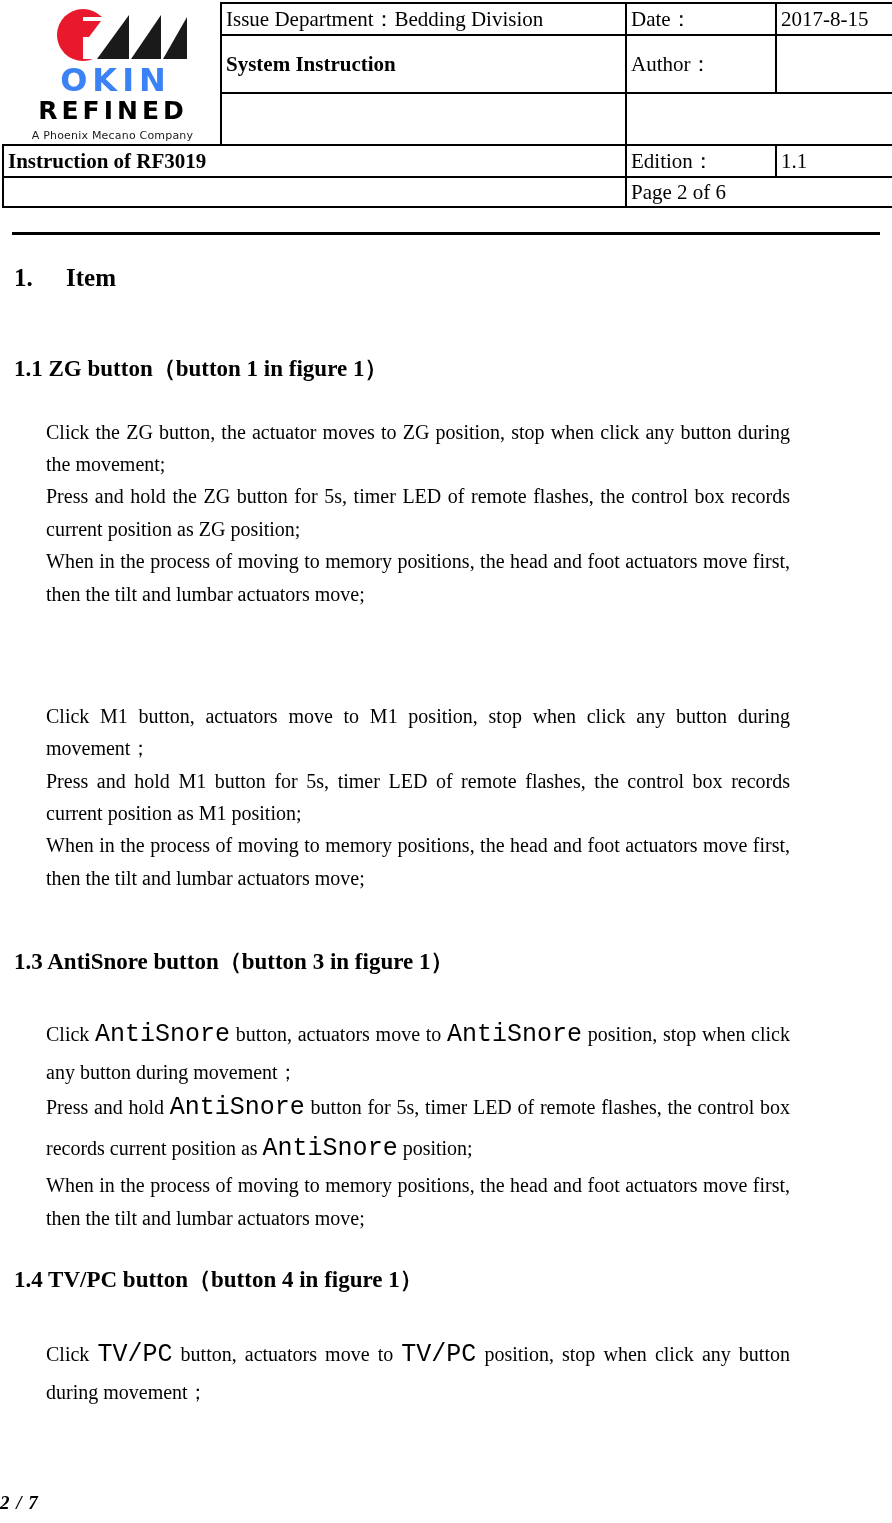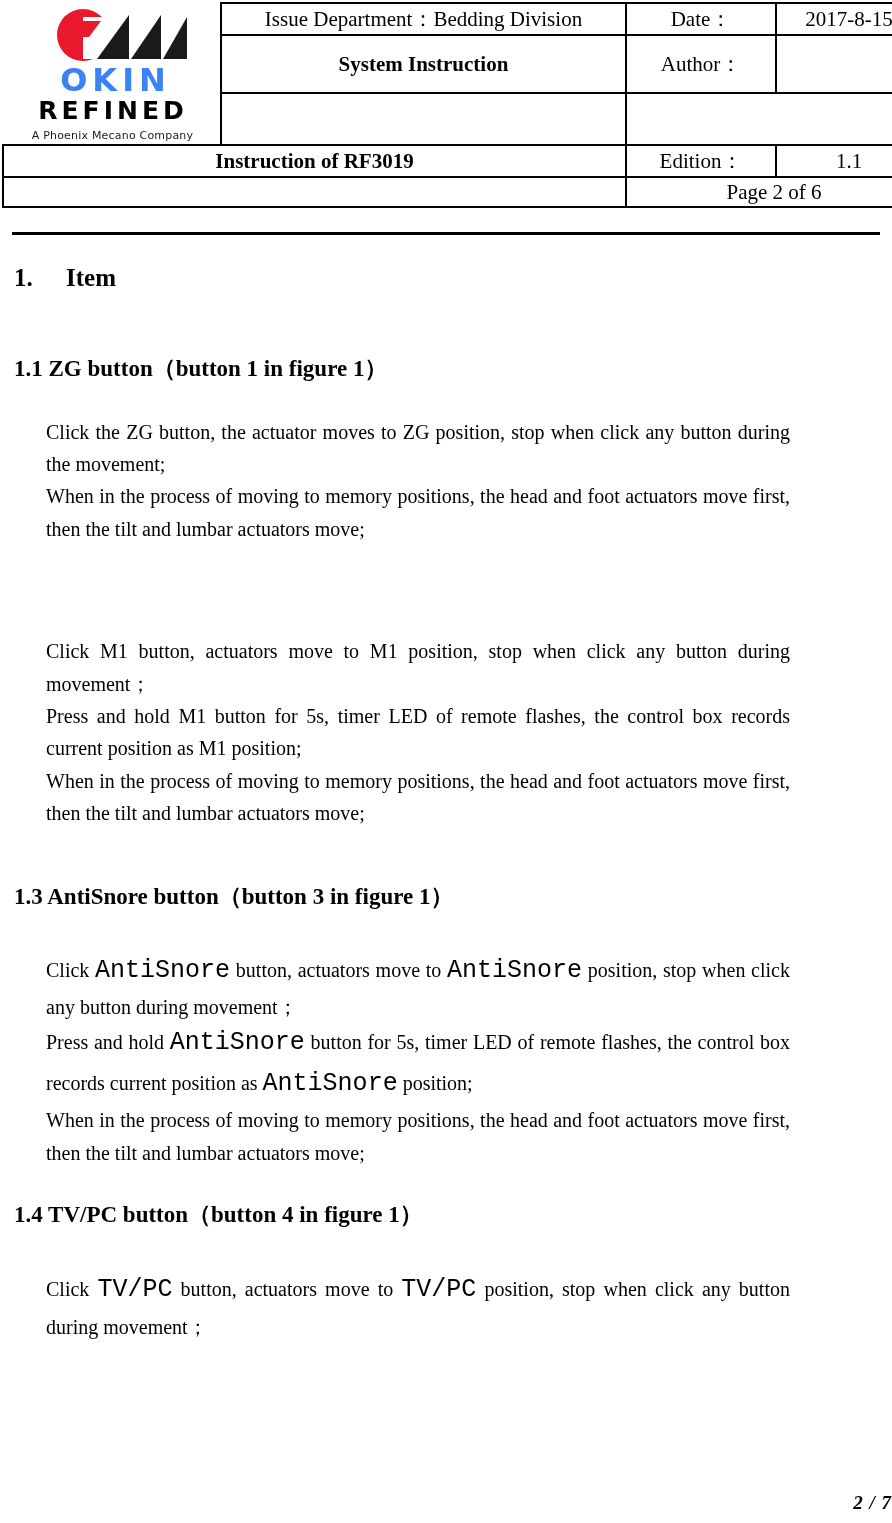--- a/index.html
+++ b/index.html
@@ -22,21 +22,20 @@
     left: 2px;
     top: 2px;
     width: 888px;
     border-collapse: collapse;
     table-layout: fixed;
   }
   .hdr-table td {
     border: 2px solid #000000;
     padding: 0 4px;
     vertical-align: middle;
-    text-align: center;
     font-size: 21px;
     line-height: 1.15;
   }
   td.logo-cell {
     width: 217px;
     border-left: none;
     border-top: none;
     padding: 0;
     vertical-align: middle;
   }
@@ -148,21 +147,21 @@
   .sp-d { height: 38px; }
   .sp-e { height: 30px; }
   .sp-f { height: 40px; }
 
   
   .footer {
     position: absolute;
     left: 0;
     top: 1492px;
     width: 892px;
-    text-align: right;
+    text-align: left;
     font-weight: bold;
     font-style: italic;
     font-size: 19px;
     letter-spacing: 1px;
   }
 </style>
 </head>
 <body>
 
 <table class="hdr-table">
@@ -221,20 +220,21 @@
 
   <div class="h1">
     <span class="num">1.</span><span>Item</span>
   </div>
 
   <div class="sp-a"></div>
 
   <div class="h2">1.1 ZG  button（button 1 in figure 1）</div>
   <div class="sp-b"></div>
   <div class="para">Click the ZG button, the actuator moves to ZG position, stop when click any button during the movement;</div>
+  <div class="para">Press and hold the ZG button for 5s, timer LED of remote flashes, the control box records current position as ZG position;</div>
   <div class="para">When in the process of moving to memory positions, the head and foot actuators move first, then the tilt and lumbar actuators move;</div>
 
   <div class="sp-c"></div>
 
   <div class="sp-d"></div>
   <div class="para">Click M1 button, actuators move to M1 position, stop when click any button during movement；</div>
   <div class="para">Press and hold M1 button for 5s, timer LED of remote flashes, the control box records current position as M1 position;</div>
   <div class="para">When in the process of moving to memory positions, the head and foot actuators move first, then the tilt and lumbar actuators move;</div>
 
   <div class="sp-c"></div>

